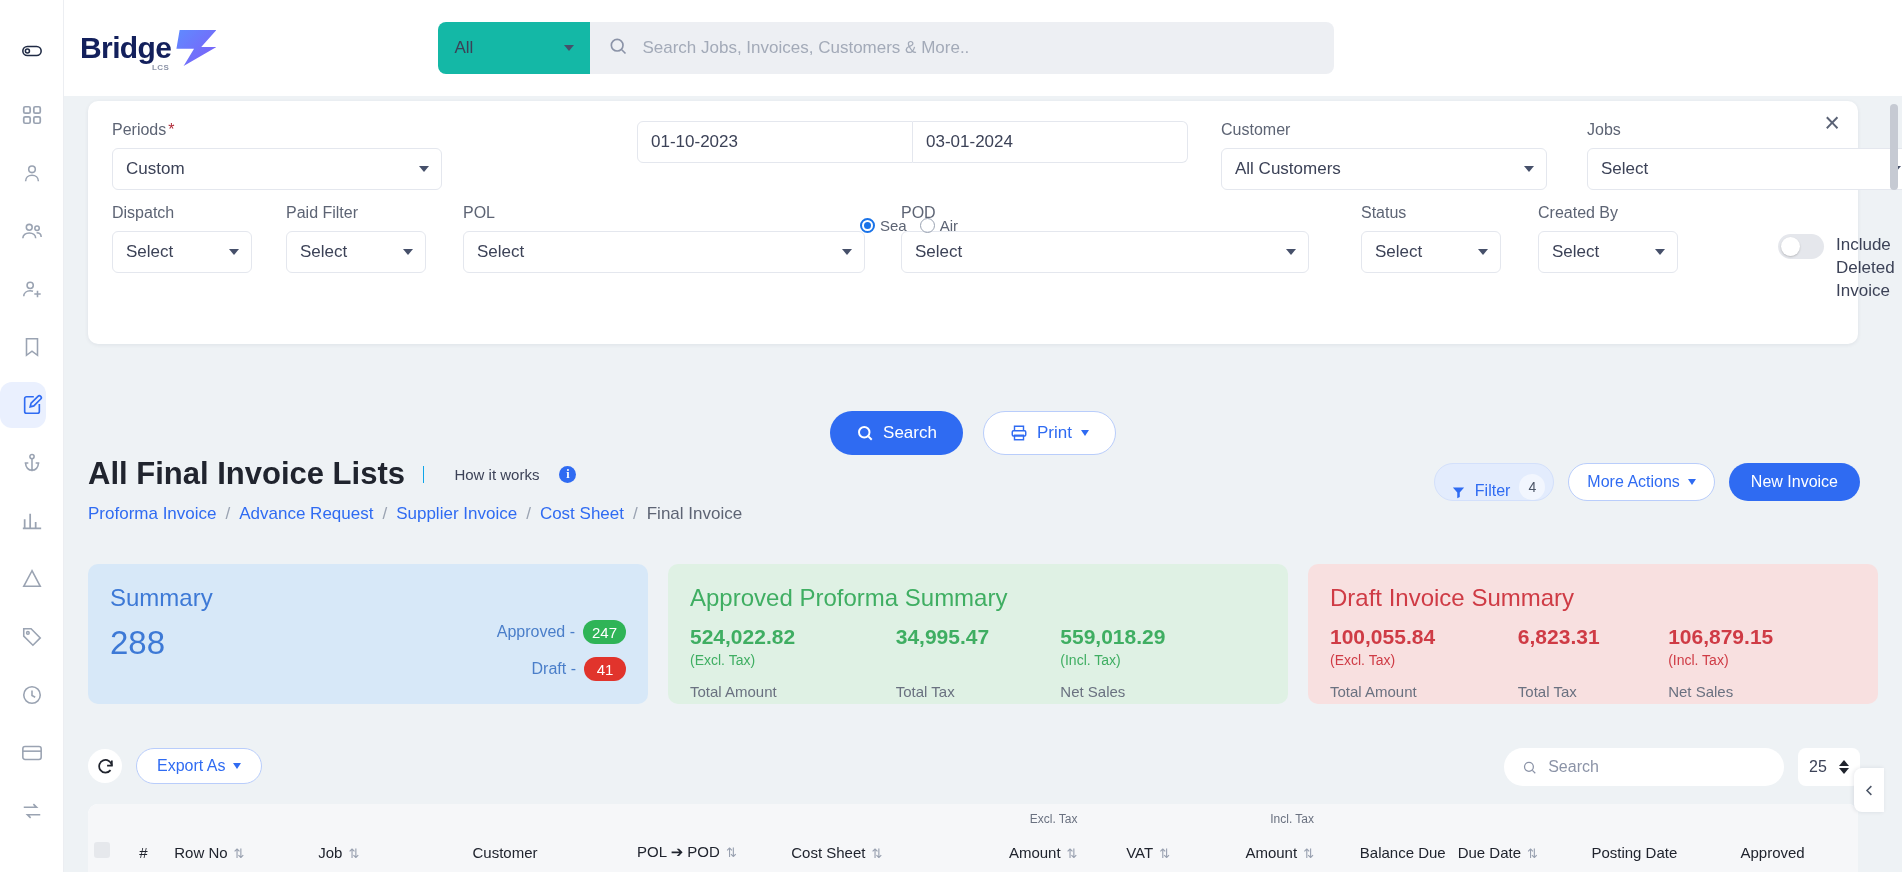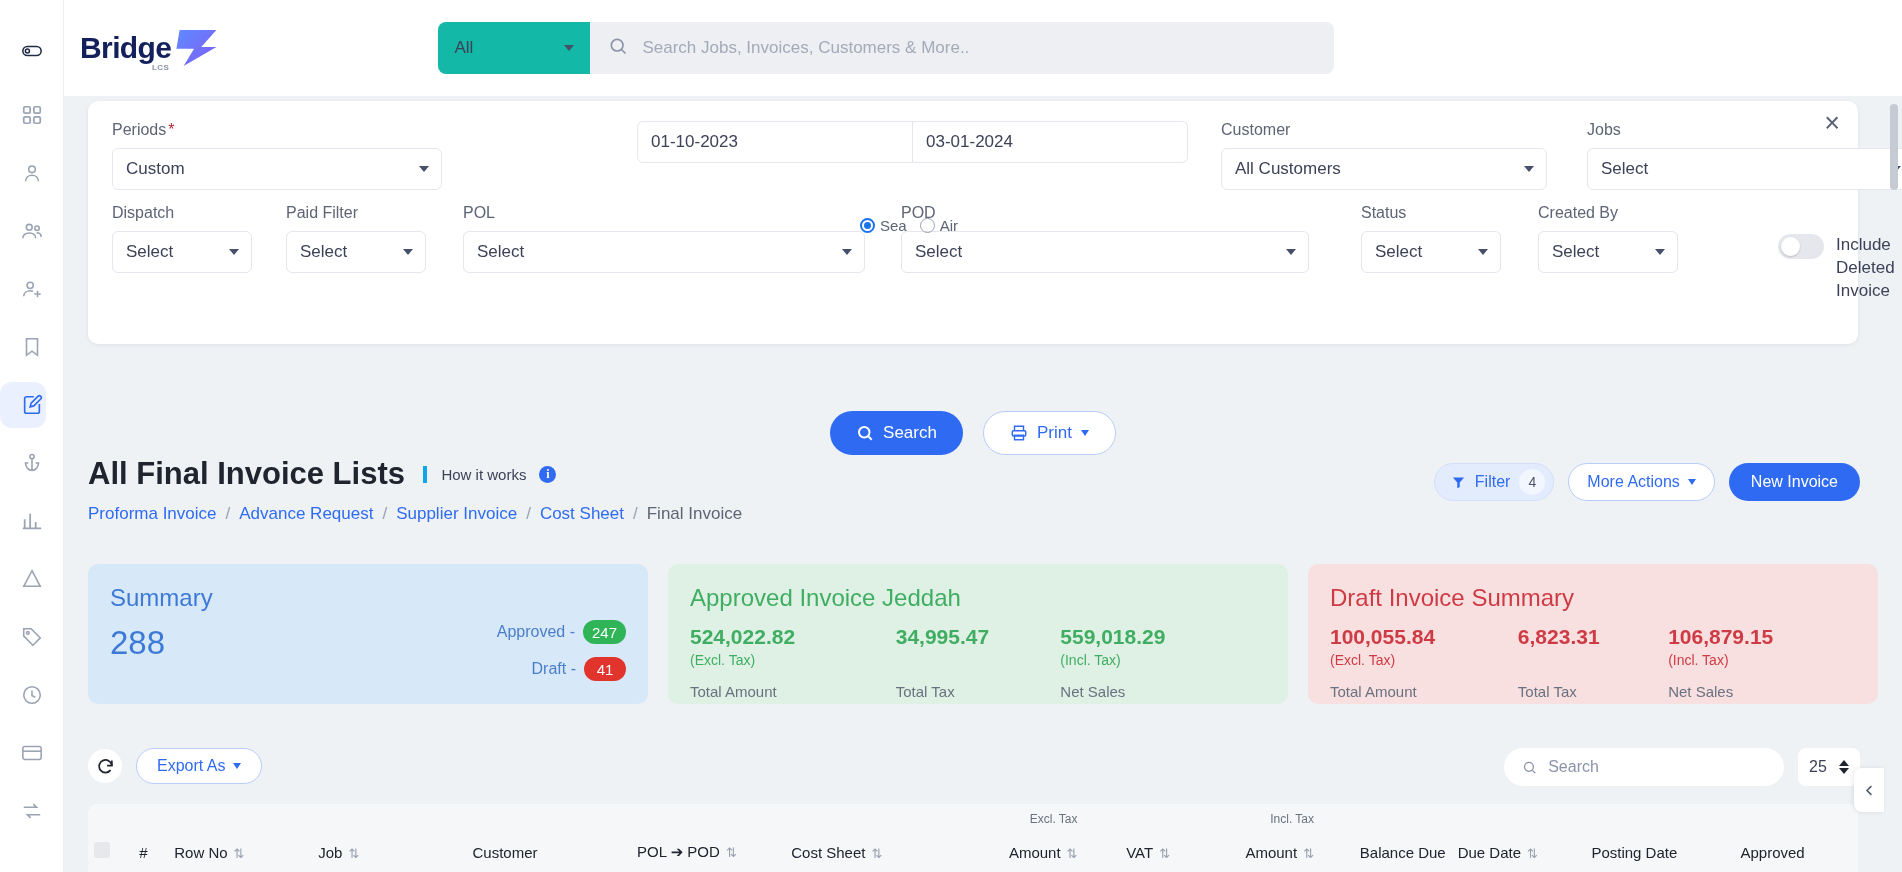--- a/index.html
+++ b/index.html
@@ -136,32 +136,32 @@
     height: 44px; border-radius: 22px; display: inline-flex; align-items: center;
     justify-content: center; gap: 9px; font-size: 17px; cursor: pointer; padding: 0 26px;
   }
   .btn-primary { background: #2f6bf2; color: #fff; border: none; font-weight: normal; }
   .btn-outline { background: #fff; color: #2f6bf2; border: 1px solid #b9cdfb; }
   .btn svg { width: 18px; height: 18px; }
 
   
   .page-head { position: absolute; left: 24px; top: 360px; }
   .page-title { font-size: 31px; font-weight: bold; color: #20242e; display: inline-block; vertical-align: middle; }
-  .how-wrap { display: inline-flex; align-items: center; gap: 13px; margin-left: 14px; vertical-align: middle; padding-left: 14px; border-left: 4px solid #0ea5e9; }
+  .how-wrap { display: inline-flex; align-items: center; gap: 20px; margin-left: 14px; vertical-align: middle; padding-left: 30px; border-left: 1px solid #0ea5e9; }
   .how { font-size: 15px; color: #3c4257; cursor: pointer; }
   .info-dot { width: 17px; height: 17px; border-radius: 50%; background: #2f6bf2; color:#fff; font-size: 12px; font-weight:bold; display:flex; align-items:center;justify-content:center; font-family:"Liberation Serif",serif; }
   .crumbs { margin-top: 12px; font-size: 17px; color: #8b93a7; }
   .crumbs a { color: #2f6bf2; text-decoration: none; cursor: pointer; }
   .crumbs .sep { margin: 0 9px; color: #9aa3b2; }
   .crumbs .cur { color: #5d6474; }
 
   .head-actions { position: absolute; right: 24px; top: 367px; display: flex; align-items: center; gap: 14px; }
   .chip-filter {
     height: 38px; border-radius: 19px; background: #e3ecfd; color: #2f6bf2;
-    display: flex; align-items: center; gap: 9px; padding: 0 8px 0 16px; font-size: 16px; cursor: pointer;
+    display: flex; align-items: flex-end; gap: 9px; padding: 0 8px 0 16px; font-size: 16px; cursor: pointer;
     border: 1px solid #d3e0fb;
   }
   .chip-filter .cnt { background: #f2f6fe; border-radius: 50%; width: 26px; height: 26px; display:flex;align-items:center;justify-content:center; font-size:14px; color:#4a5466;}
   .btn-more {
     height: 38px; border-radius: 19px; background: #fff; border: 1px solid #b9cdfb; color: #2f6bf2;
     display: flex; align-items: center; gap: 8px; padding: 0 18px; font-size: 16px; cursor: pointer;
   }
   .btn-new {
     height: 38px; border-radius: 19px; background: #2f6bf2; color: #fff; border: none;
     display: flex; align-items: center; padding: 0 22px; font-size: 16px; cursor: pointer;
@@ -560,21 +560,21 @@
           <span class="pill pill-green">247</span>
         </div>
         <div class="pline">
           <span>Draft -</span>
           <span class="pill pill-red">41</span>
         </div>
       </div>
     </div>
 
     <div class="card card-2">
-      <div class="card-title c2-t">Approved Invoice Jeddah</div>
+      <div class="card-title c2-t">Approved Proforma Summary</div>
       <div class="metrics">
         <div class="metric">
           <div class="m-val g">524,022.82</div>
           <div class="m-tax g">(Excl. Tax)</div>
           <div class="m-cap">Total Amount</div>
         </div>
         <div class="metric m2">
           <div class="m-val g">34,995.47</div>
           <div class="m-tax">&nbsp;</div>
           <div class="m-cap">Total Tax</div>

